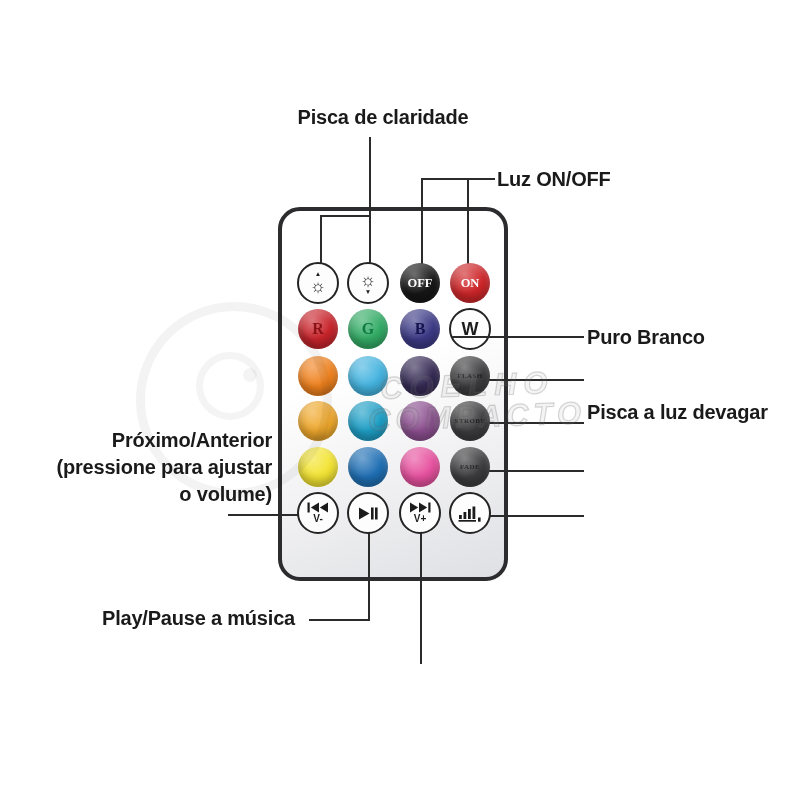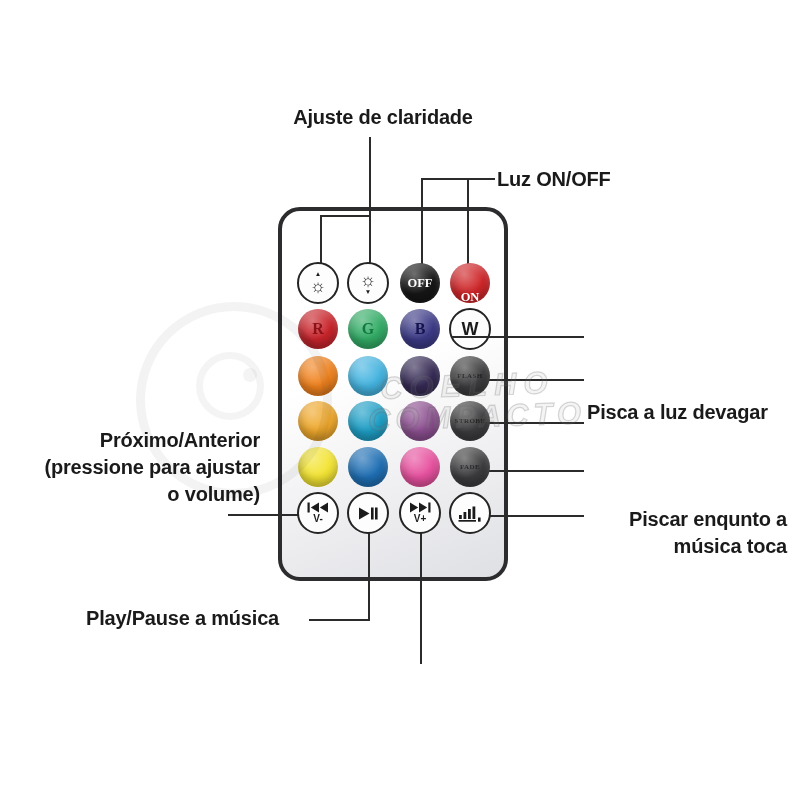--- a/index.html
+++ b/index.html
@@ -1,19 +1,19 @@
 <!DOCTYPE html>
 <html><head>
 <meta charset="utf-8">
 <style>
   html,body{margin:0;padding:0;background:#fff;}
   #canvas{position:relative;width:800px;height:800px;background:#ffffff;overflow:hidden;
           font-family:"Liberation Sans",sans-serif;color:#191919;}
   .lbl{position:absolute;font-size:20px;font-weight:bold;letter-spacing:-0.2px;
-       line-height:27px;white-space:pre-line;color:#1a1a1a;z-index:5;text-align:right;}
+       line-height:27px;white-space:pre-line;color:#1a1a1a;z-index:5;}
   .ln{position:absolute;background:#2b2b2b;z-index:2;}
   .h{height:2px;} .v{width:2px;}
   #remote{position:absolute;left:278px;top:207px;width:230px;height:374px;
           box-sizing:border-box;border:4px solid #2c2c2e;border-radius:22px;
           background:linear-gradient(160deg,#ffffff 42%,#f1f1f3 68%,#dfe0e4 100%);z-index:1;}
   .btn{position:absolute;border-radius:50%;transform:translate(-50%,-50%);
        display:flex;align-items:center;justify-content:center;z-index:3;box-sizing:border-box;}
   .outline{background:#fdfdfd;border:2.5px solid #242424;}
   .solid{box-shadow:inset 0 -6px 9px rgba(0,0,0,.30), inset 0 4px 6px rgba(255,255,255,.25);font-family:Liberation Serif, serif;}
   .blbl{font-weight:bold;line-height:1;}
@@ -54,47 +54,46 @@
   <div class="ln h" style="left:452px;top:336px;width:132px;z-index:4;"></div>
   <div class="ln h" style="left:460px;top:379px;width:124px;"></div>
   <div class="ln h" style="left:460px;top:422px;width:124px;"></div>
   <div class="ln h" style="left:460px;top:470px;width:124px;"></div>
   <div class="ln h" style="left:460px;top:515px;width:124px;"></div>
   <div class="ln h" style="left:228px;top:514px;width:74px;"></div>
   <div class="ln v" style="left:368px;top:518px;height:103px;"></div>
   <div class="ln h" style="left:309px;top:619px;width:61px;"></div>
   <div class="ln v" style="left:420px;top:518px;height:146px;"></div>
 
-  <div class="lbl" style="left:230px;top:104px;width:306px;text-align:center;">Ajuste de claridade</div>
+  <div class="lbl" style="left:230px;top:104px;width:306px;text-align:center;">Pisca de claridade</div>
   <div class="lbl" style="left:497px;top:166px;">Luz ON/OFF</div>
+  <div class="lbl" style="left:587px;top:324px;">Puro Branco</div>
   <div class="lbl" style="left:587px;top:399px;">Pisca a luz devagar</div>
-  <div class="lbl" style="left:587px;top:506px;width:200px;">Piscar enqunto a
-música toca</div>
-  <div class="lbl" style="left:3px;top:427px;width:257px;text-align:right;">Próximo/Anterior
+  <div class="lbl" style="left:15px;top:427px;width:257px;text-align:right;">Próximo/Anterior
 (pressione para ajustar
 o volume)</div>
-  <div class="lbl" style="left:86px;top:605px;">Play/Pause a música</div>
+  <div class="lbl" style="left:102px;top:605px;">Play/Pause a música</div>
 
   <div id="button-grid">
       <div class="btn outline" style="left: 318px; top: 283px; width: 42px; height: 42px;">
         <span class="ic">
           <span class="tri">▲</span>
           <span class="sun">☼</span>
         </span>
       </div>
       <div class="btn outline" style="left: 368px; top: 283px; width: 42px; height: 42px;">
         <span class="ic">
           <span class="sun">☼</span>
           <span class="tri">▼</span>
         </span>
       </div>
       <div class="btn solid" style="left: 420px; top: 283px; width: 40px; height: 40px; background: radial-gradient(circle at 36% 28%, rgba(255, 255, 255, 0.38), rgba(255, 255, 255, 0) 52%), rgb(22, 22, 22);">
         <span class="blbl" style="font-size: 12.5px; color: rgb(255, 255, 255);">OFF</span>
       </div>
-      <div class="btn solid" style="left: 470px; top: 283px; width: 40px; height: 40px; background: radial-gradient(circle at 36% 28%, rgba(255, 255, 255, 0.38), rgba(255, 255, 255, 0) 52%), rgb(206, 38, 41); align-items: flex-end;">
+      <div class="btn solid" style="left: 470px; top: 283px; width: 40px; height: 40px; background: radial-gradient(circle at 36% 28%, rgba(255, 255, 255, 0.38), rgba(255, 255, 255, 0) 52%), rgb(206, 38, 41);">
         <span class="blbl" style="font-size: 12.5px; color: rgb(255, 255, 255);">ON</span>
       </div>
       <div class="btn solid" style="left: 318px; top: 329px; width: 40px; height: 40px; background: radial-gradient(circle at 36% 28%, rgba(255, 255, 255, 0.38), rgba(255, 255, 255, 0) 52%), rgb(200, 36, 43);">
         <span class="blbl" style="font-size: 16px; color: rgb(140, 18, 24);">R</span>
       </div>
       <div class="btn solid" style="left: 368px; top: 329px; width: 40px; height: 40px; background: radial-gradient(circle at 36% 28%, rgba(255, 255, 255, 0.38), rgba(255, 255, 255, 0) 52%), rgb(51, 172, 102);">
         <span class="blbl" style="font-size: 16px; color: rgb(15, 122, 64);">G</span>
       </div>
       <div class="btn solid" style="left: 420px; top: 329px; width: 40px; height: 40px; background: radial-gradient(circle at 36% 28%, rgba(255, 255, 255, 0.38), rgba(255, 255, 255, 0) 52%), rgb(60, 58, 134);">
         <span class="blbl" style="font-size: 16px; color: rgb(21, 19, 79);">B</span>

